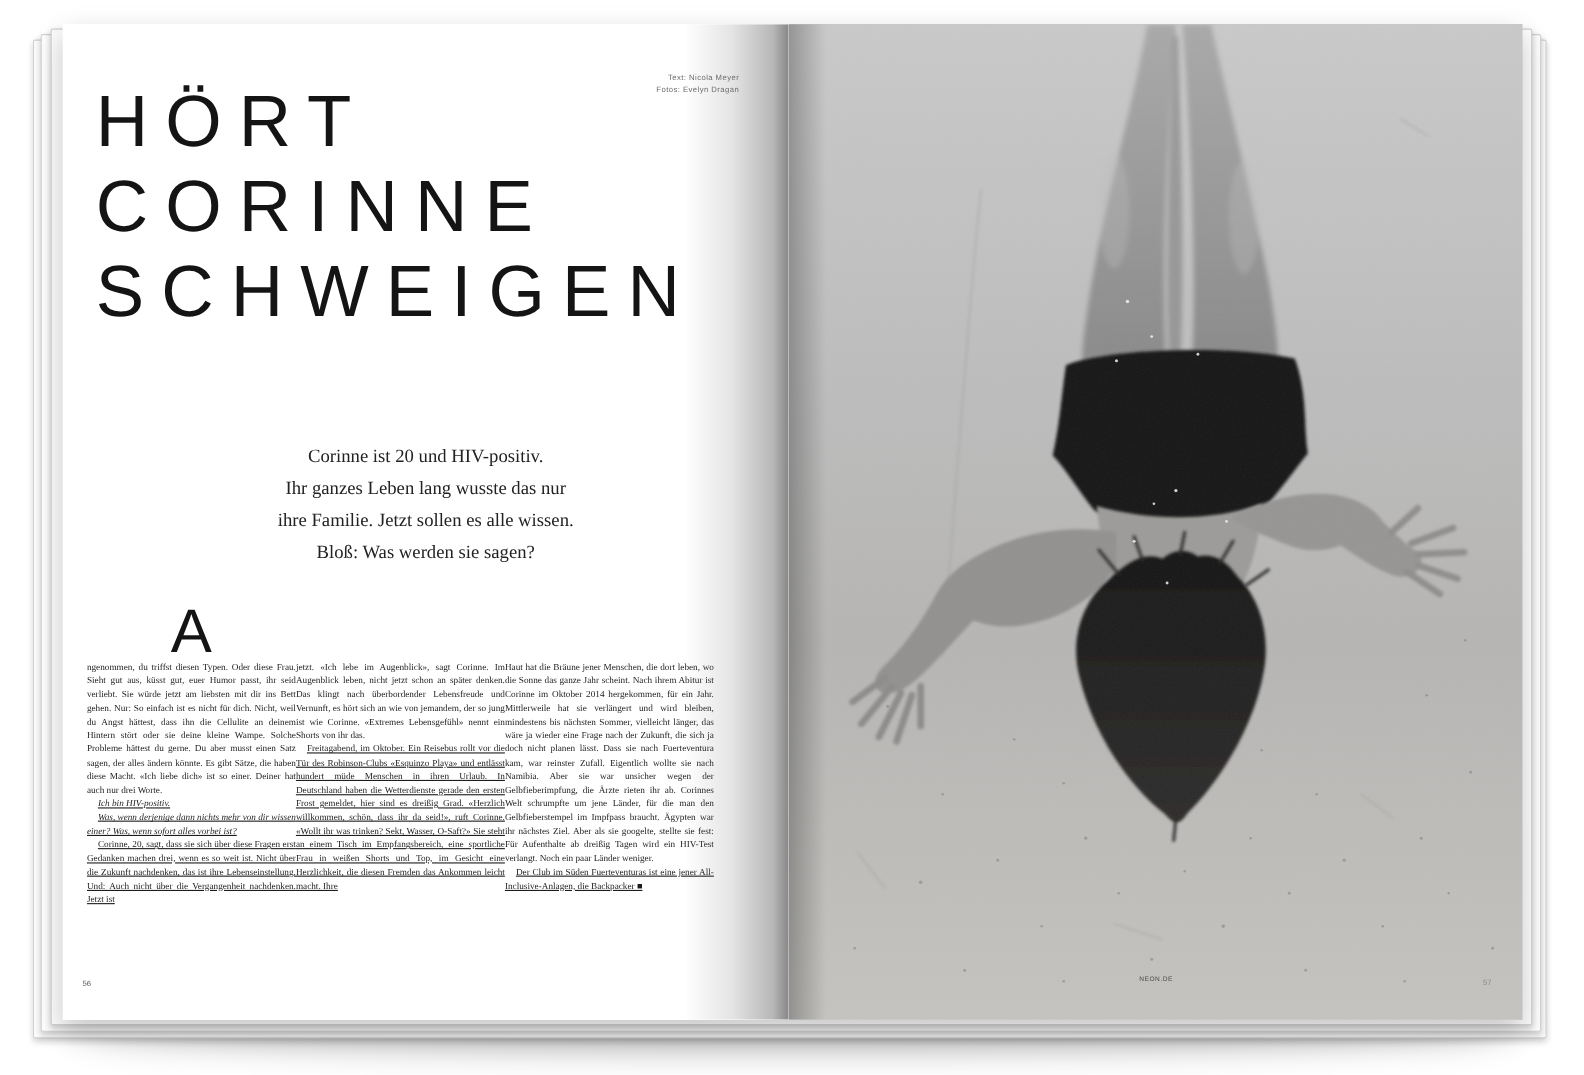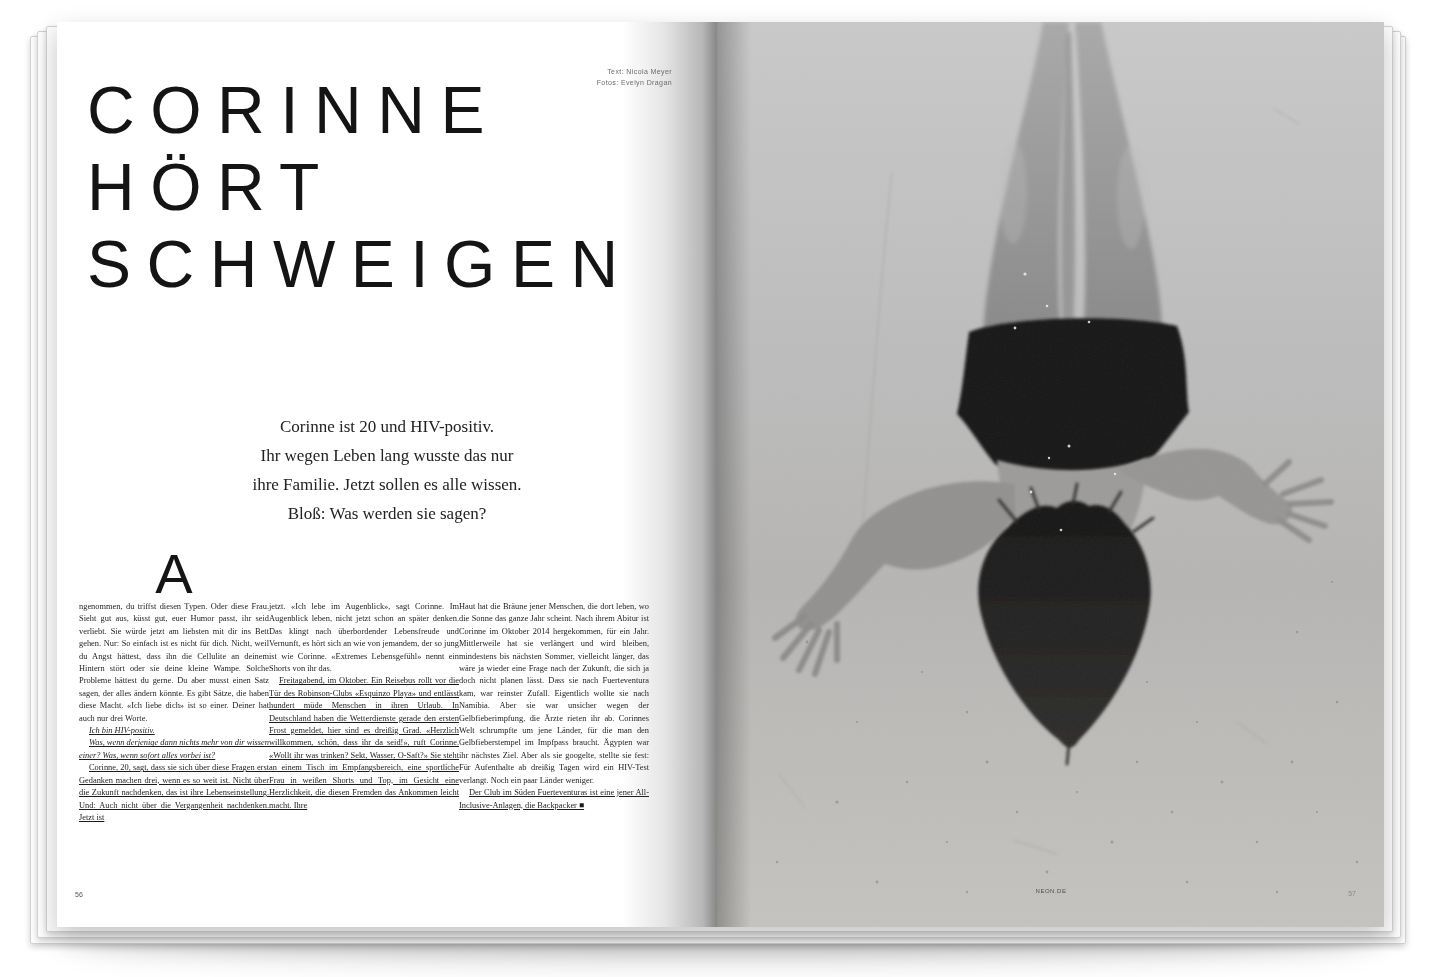--- a/index.html
+++ b/index.html
@@ -24,21 +24,21 @@
 
   
   .left-page{position:relative; width:660px; height:905px; background:var(--paper); overflow:hidden;}
   .gutter-shade{position:absolute; right:0; top:0; width:95px; height:100%;
     background:linear-gradient(to right, rgba(110,110,110,0) 0%, rgba(110,110,110,.18) 45%,
       rgba(95,95,95,.45) 85%, rgba(70,70,70,.65) 100%); pointer-events:none;}
   .credits{position:absolute; top:44px; right:45px; text-align:right;
     font-size:7px; line-height:11px; color:var(--credit-ink); letter-spacing:.4px;}
   .headline{position:absolute; left:30px; top:50px; color:var(--ink);
     font-size:66px; line-height:77px; font-weight:500; letter-spacing:.235em; white-space:nowrap;}
-  .intro{position:absolute; left:15px; top:390px; width:630px; text-align:center;
+  .intro{position:absolute; left:15px; top:378px; width:630px; text-align:center;
     font-family:"Liberation Serif", serif; font-size:17px; line-height:29px; color:#222222;}
   .dropcap{position:absolute; left:22px; top:524px; width:190px; text-align:center;
     font-size:56px; line-height:56px; font-weight:500; color:var(--ink);}
   .columns{position:absolute; left:22px; top:579px; width:600px; height:272px;
     display:flex; overflow:hidden;}
   .col{width:190px; font-family:"Liberation Serif", serif; font-size:8.4px;
     line-height:12.4px; color:var(--body-ink); text-align:justify;}
   .col p{margin:0;}
   .col p.indent{text-indent:10px;text-decoration:underline;}
   .col p.em{font-style:italic;}
@@ -66,28 +66,28 @@
   <div class="spread">
 
     <div class="left-page">
 
       <div class="credits">
         <div>Text: Nicola Meyer</div>
         <div>Fotos: Evelyn Dragan</div>
       </div>
 
       <div class="headline">
+        <div>HÖRT</div>
         <div>CORINNE</div>
-        <div>HÖRT</div>
         <div>SCHWEIGEN</div>
       </div>
 
       <div class="intro">
         <div>Corinne ist 20 und HIV-positiv.</div>
-        <div>Ihr wegen Leben lang wusste das nur</div>
+        <div>Ihr ganzes Leben lang wusste das nur</div>
         <div>ihre Familie. Jetzt sollen es alle wissen.</div>
         <div>Bloß: Was werden sie sagen?</div>
       </div>
 
       <div class="dropcap">A</div>
 
       <div class="columns">
         <div class="col">
           <p>ngenommen, du triffst diesen Typen. Oder diese Frau. Sieht gut aus, küsst gut, euer Humor passt, ihr seid verliebt. Sie würde jetzt am liebsten mit dir ins Bett gehen. Nur: So einfach ist es nicht für dich. Nicht, weil du Angst hättest, dass ihn die Cellulite an deinem Hintern stört oder sie deine kleine Wampe. Solche Probleme hättest du gerne. Du aber musst einen Satz sagen, der alles ändern könnte. Es gibt Sätze, die haben diese Macht. «Ich liebe dich» ist so einer. Deiner hat auch nur drei Worte.</p>
           <p class="indent em">Ich bin HIV-positiv.</p>

